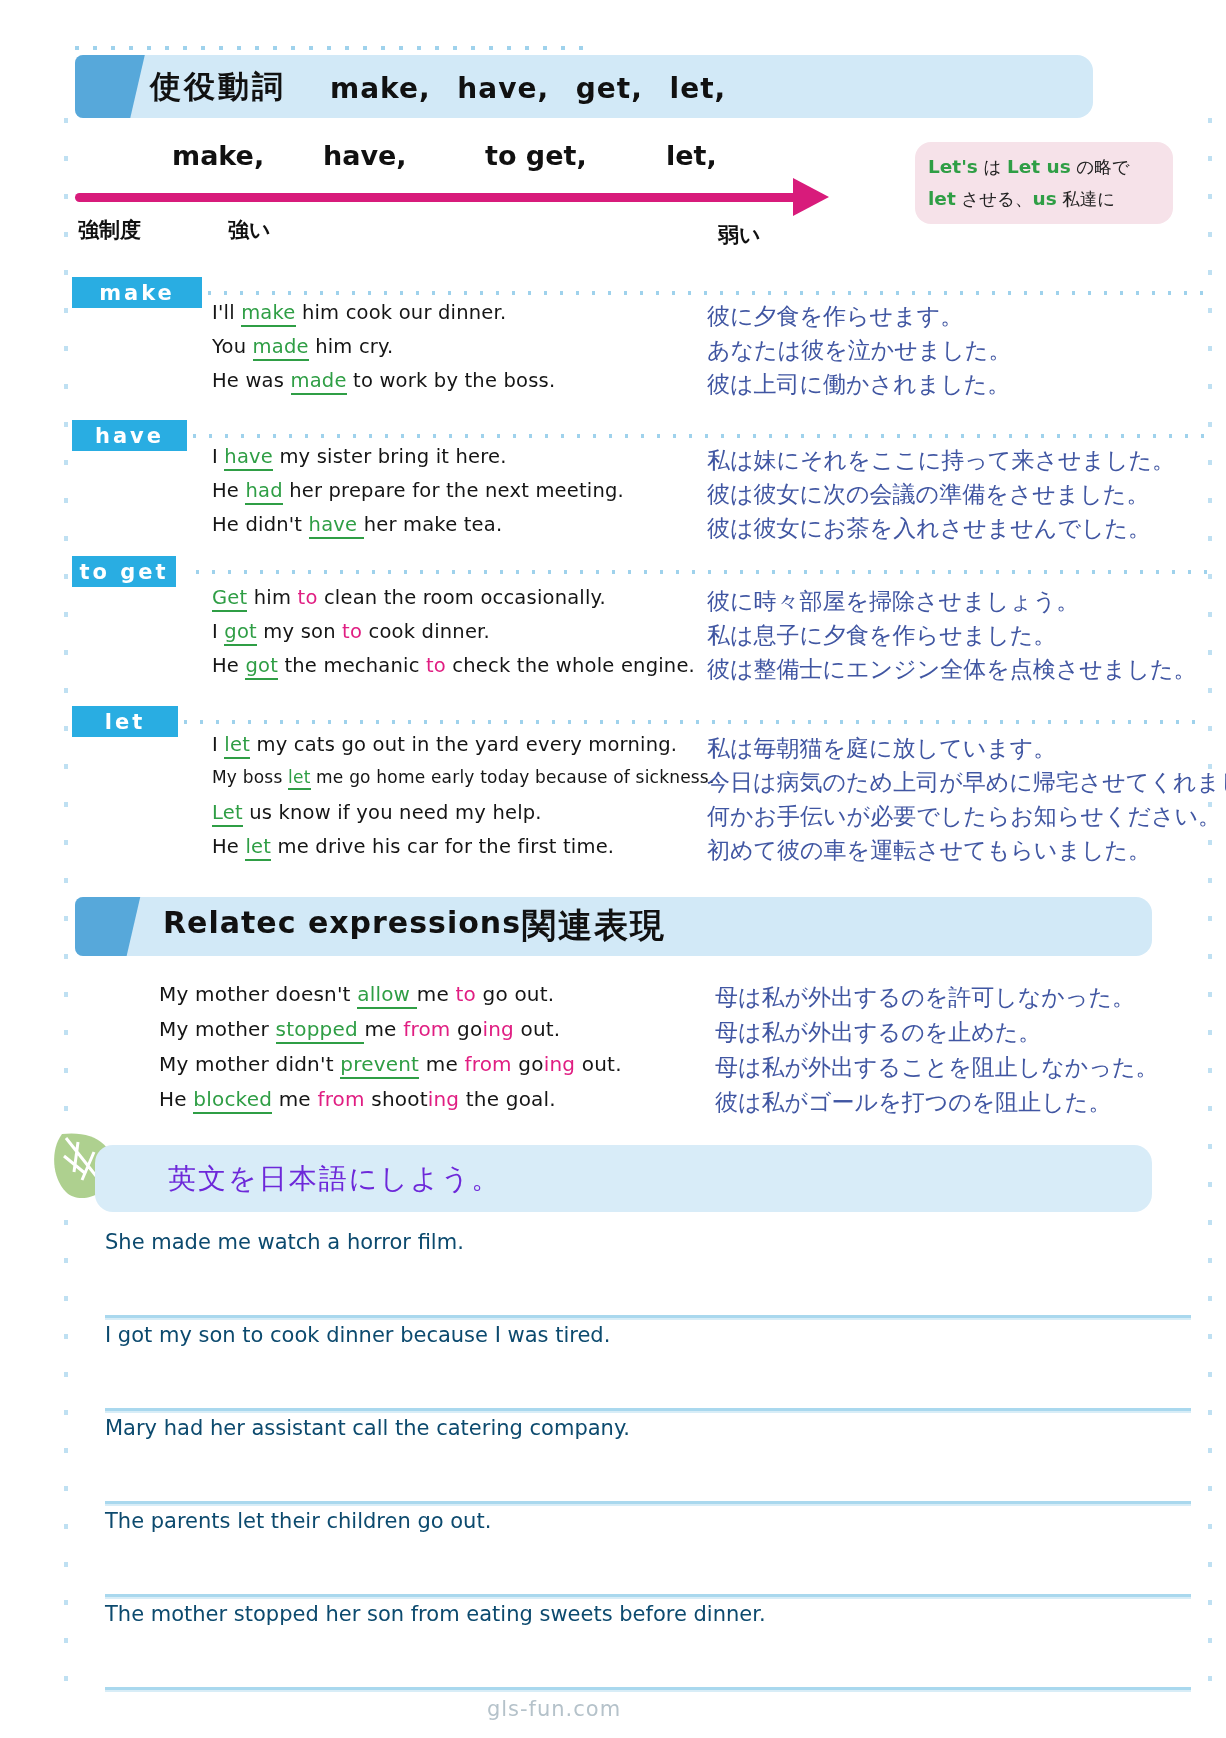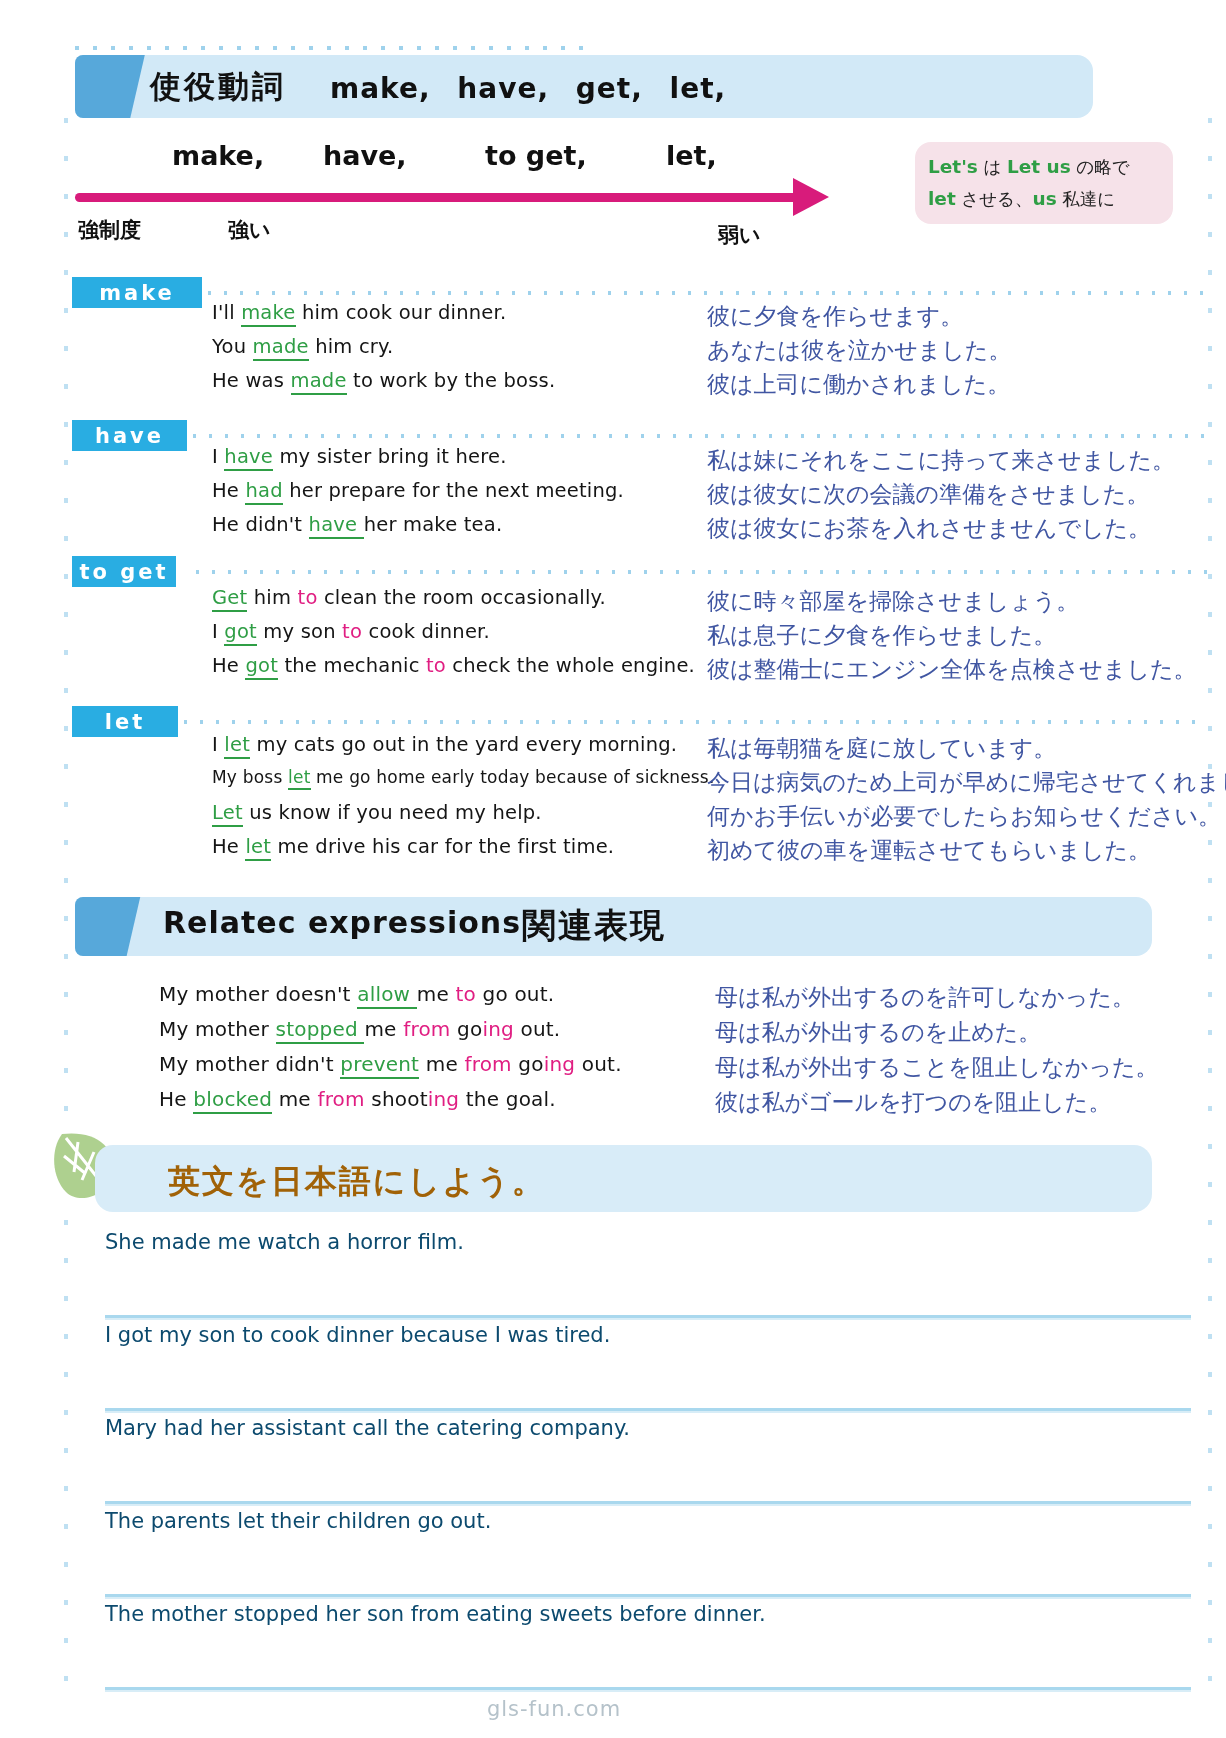--- a/index.html
+++ b/index.html
@@ -54,21 +54,21 @@
   
   .rel-banner{position:absolute;left:75px;top:897px;width:1077px;height:59px;background:var(--banner);border-radius:8px 16px 16px 8px;overflow:hidden;}
   .rel-banner .wedge{position:absolute;left:-14px;top:-4px;width:72px;height:120%;background:var(--banner-dark);transform:skewX(-13deg);}
   .rel-title-en{position:absolute;left:163px;top:905px;font-size:30px;font-weight:800;color:#111;letter-spacing:1px;}
   .rel-title-ja{position:absolute;left:522px;top:903px;font-size:34px;font-weight:900;color:#111;letter-spacing:2px;}
   .related .en{left:150px;font-size:20px;margin-left:9px;}
   .related .ja{left:715px;}
 
   
   .ex-banner{position:absolute;left:95px;top:1145px;width:1057px;height:67px;background:#d8ecf8;border-radius:18px;}
-  .ex-title{position:absolute;left:168px;top:1160px;font-size:32px;font-weight:700;color:#a16207;letter-spacing:2px;}
+  .ex-title{position:absolute;left:168px;top:1160px;font-size:28px;font-weight:400;color:#6d28d9;letter-spacing:2px;}
   .leaf{position:absolute;left:48px;top:1128px;}
   .ex-sentence{position:absolute;left:105px;font-size:21px;color:#0c4a6e;white-space:nowrap;}
   .ans-line{position:absolute;left:105px;width:1086px;height:3px;background:var(--line-blue);box-shadow:0 2px 0 rgba(169,216,238,.45);}
 
   .footer{position:absolute;left:0;top:1697px;width:1108px;text-align:center;font-size:21px;color:var(--footer);letter-spacing:1px;}
 </style>
 </head>
 <body>
 
 <div class="page">

